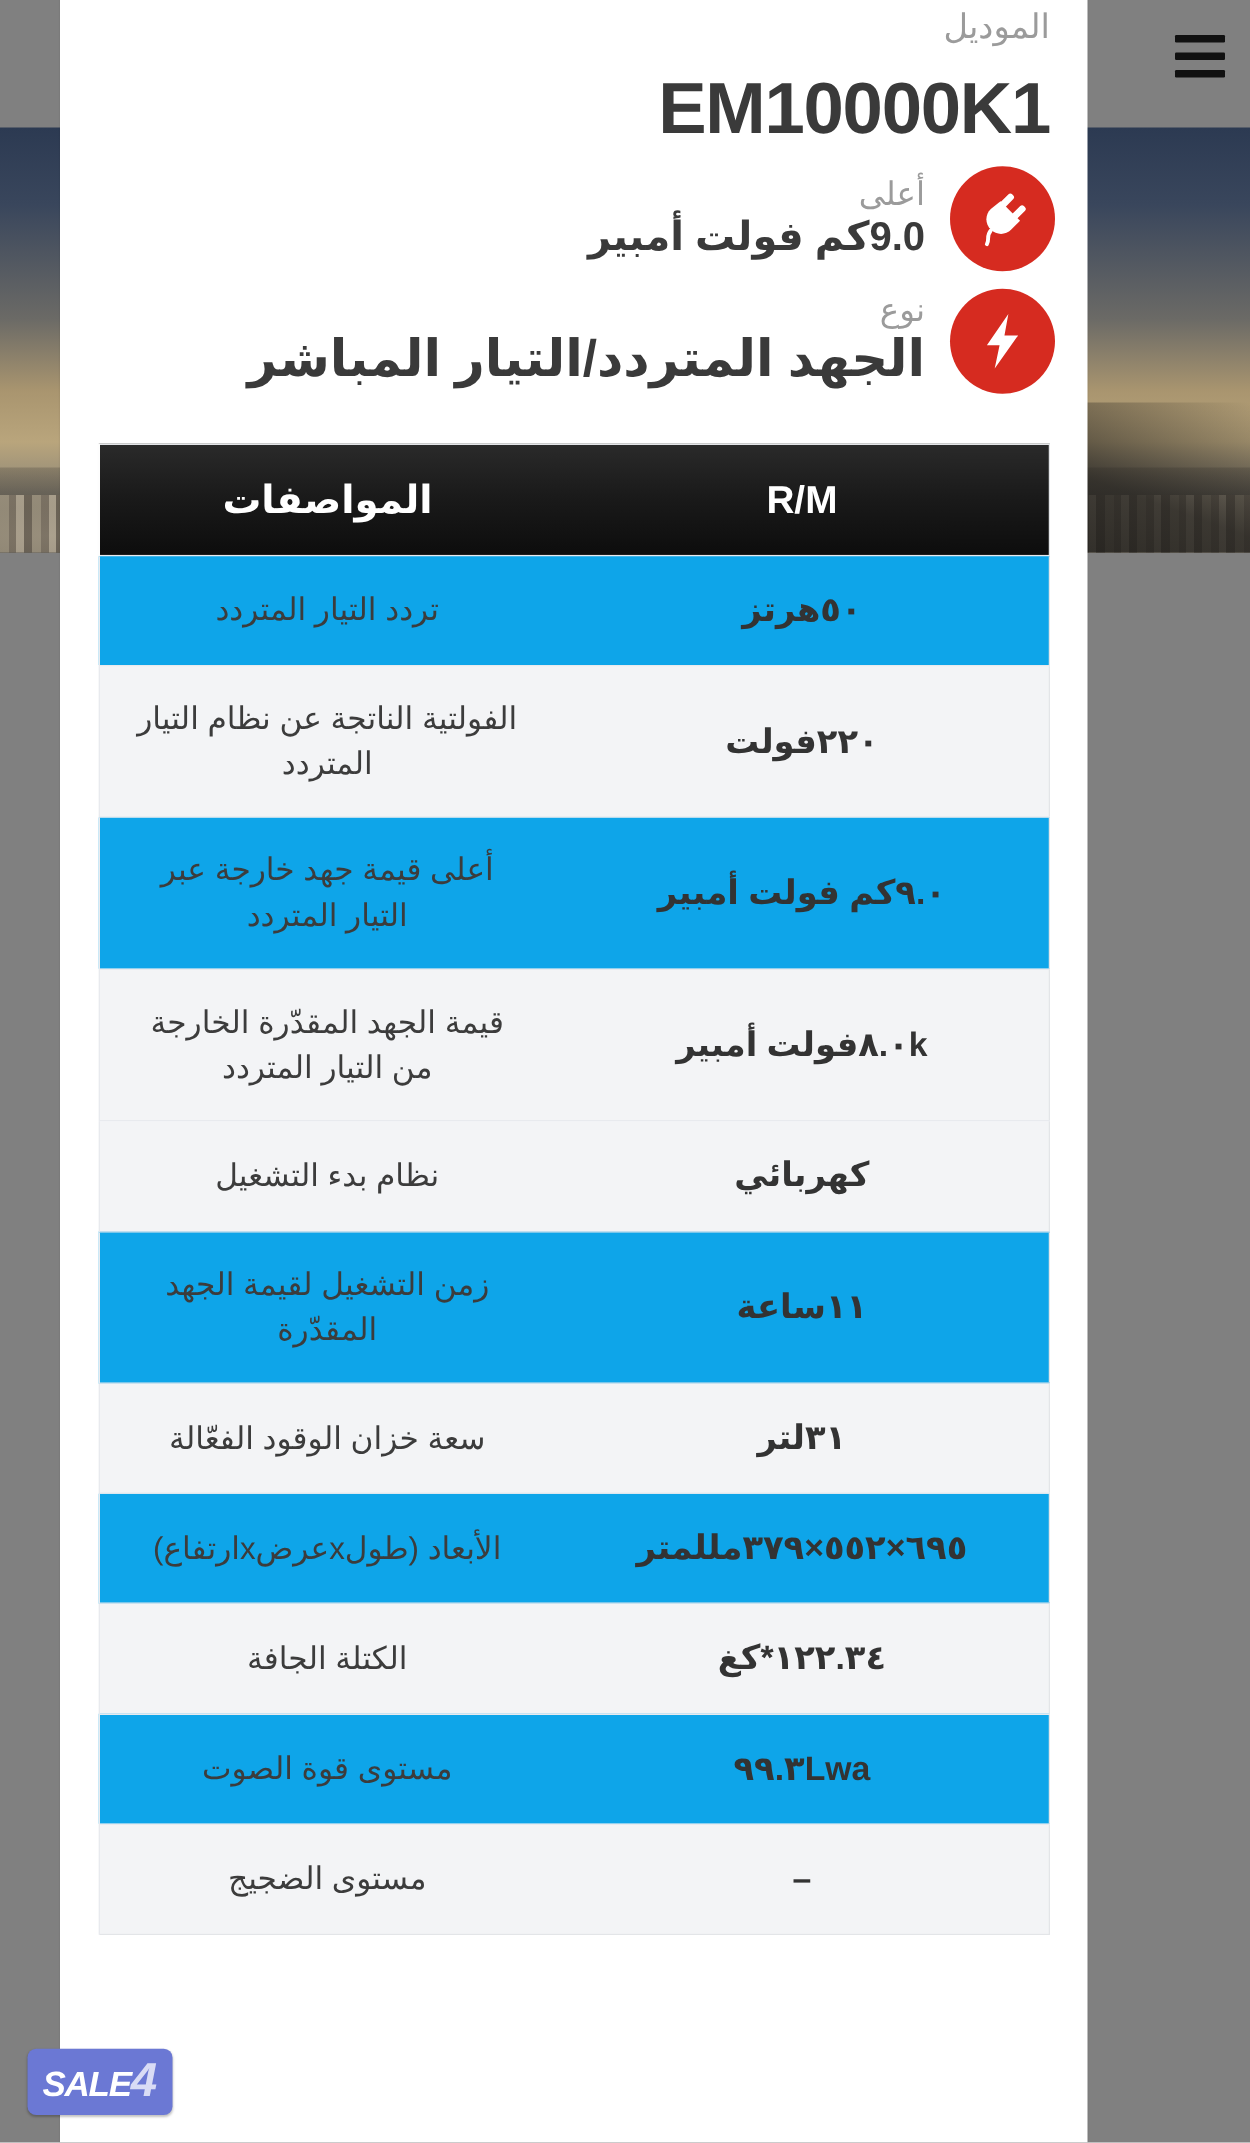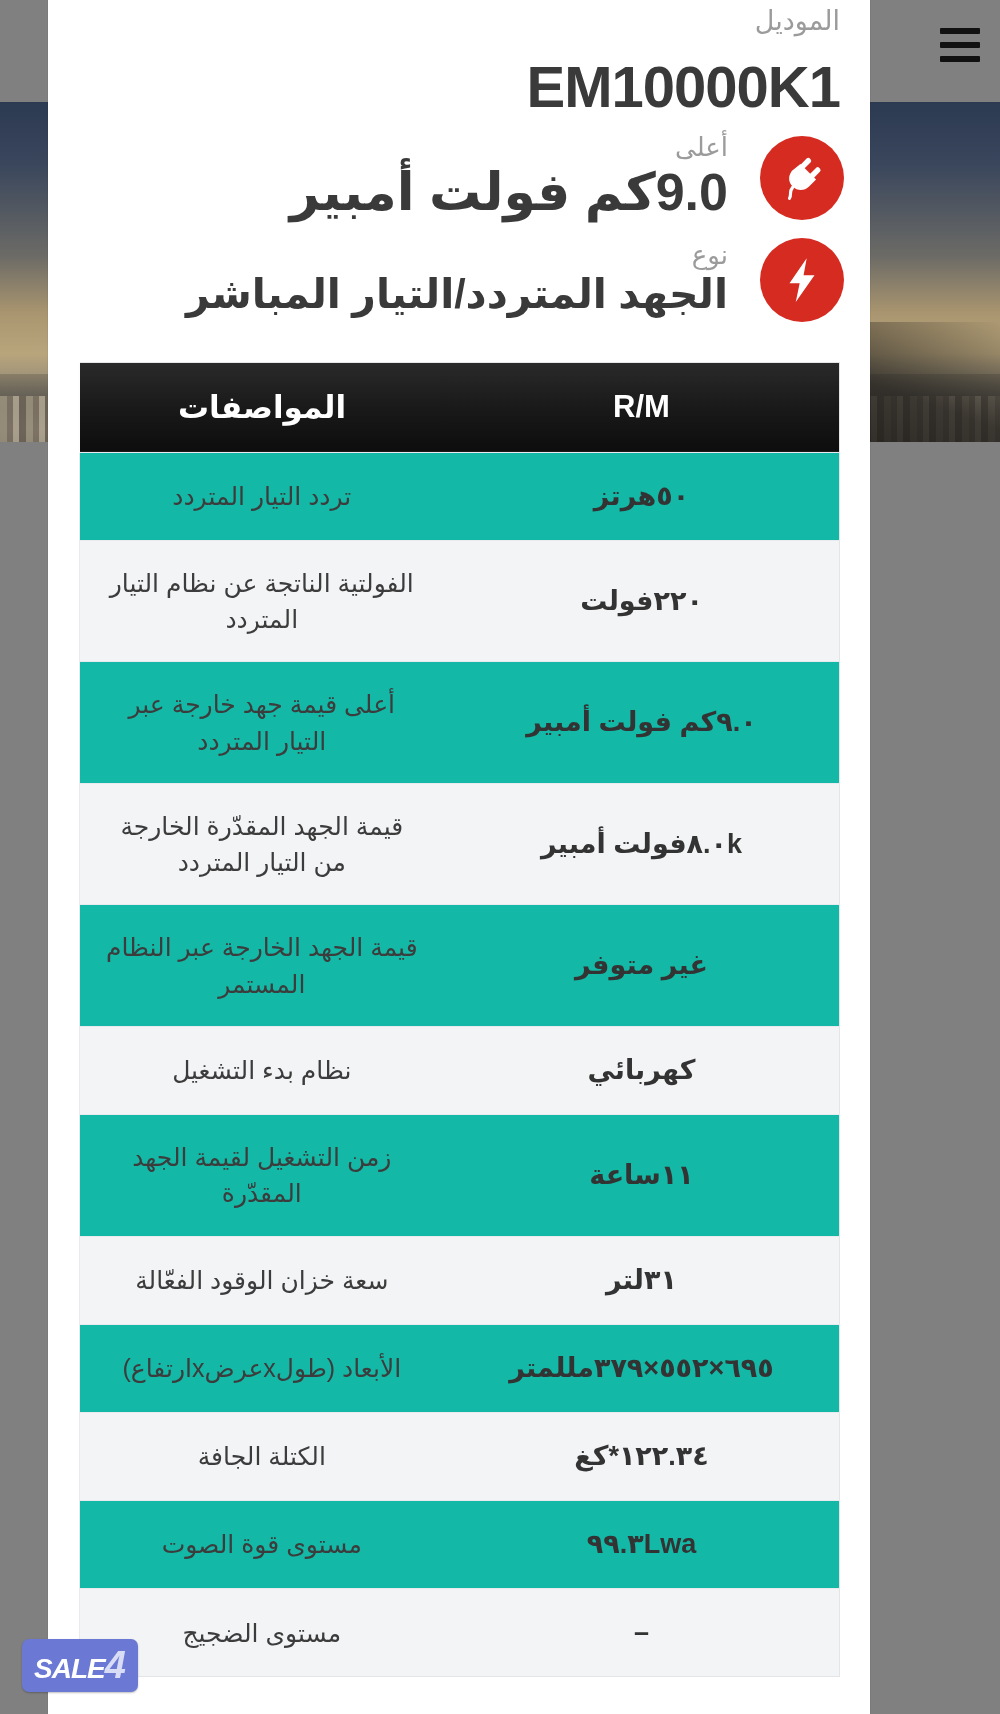--- a/index.html
+++ b/index.html
@@ -74,34 +74,34 @@
   }
   .hdr-model {
     font-size: 58px; font-weight: 700; color: #3a3a3a;
     text-align: right; line-height: 1.1; letter-spacing: -1px;
     margin-top: 18px;
   }
 
   
   .feature-row {
     display: flex; flex-direction: row; align-items: center;
-    justify-content: flex-start; gap: 32px;
+    justify-content: flex-start; gap: 20px;
     padding: 0 26px 0 30px; margin-top: 14px;
   }
   .feature-icon {
     flex: 0 0 auto; width: 84px; height: 84px; border-radius: 50%;
     background: #d62b20; display: flex; align-items: center; justify-content: center;
   }
   .feature-icon svg { width: 50px; height: 50px; display: block; }
   .feature-text { flex: 1 1 auto; text-align: right; }
   .feature-caption {
     font-size: 26px; color: #9b9b9b; line-height: 1.1; font-weight: 400;
   }
   .feature-value {
-    font-size: 52px; font-weight: 700; color: #3a3a3a;
+    font-size: 32px; font-weight: 700; color: #3a3a3a;
     line-height: 1.2; letter-spacing: -.5px;
   }
   .feature-row.tall .feature-value { font-size: 41px; }
 
   
   #spec-table-wrap { margin: 40px 30px 0 30px; }
   table#spec-table {
     width: 100%; border-collapse: collapse; table-layout: fixed;
     border: 1px solid #e3e5e8;
   }
@@ -117,21 +117,21 @@
   #spec-table thead th:first-child { border-left: none; }
 
   #spec-table tbody td {
     font-size: 25px; color: #3c3c3c; text-align: center;
     vertical-align: middle; padding: 24px 22px; line-height: 1.45;
     border-top: 1px solid #e8eaee;
     border-left: 1px solid #e8eaee;
   }
   #spec-table tbody td:first-child { border-left: none; }
   #spec-table tbody td.val { font-weight: 700; font-size: 27px; color: #333; }
-  #spec-table tbody tr.odd  td { background: #14b8a6; }
+  #spec-table tbody tr.odd  td { background: #0ea5e9; }
   #spec-table tbody tr.even td { background: #f3f4f6; }
 
   
   #logo-4sale {
     position: absolute; left: 22px; bottom: 22px; z-index: 40;
     background: #6b78d4; border-radius: 7px;
     padding: 7px 14px 8px 12px;
     display: flex; align-items: baseline;
     box-shadow: 0 1px 2px rgba(0,0,0,.25);
   }
@@ -219,24 +219,20 @@
             <td class="spec">الفولتية الناتجة عن نظام التيار المتردد</td>
           </tr>
           <tr class="odd">
             <td class="val">٩.٠كم فولت أمبير</td>
             <td class="spec">أعلى قيمة جهد خارجة عبر التيار المتردد</td>
           </tr>
           <tr class="even">
             <td class="val">٨.٠kفولت أمبير</td>
             <td class="spec">قيمة الجهد المقدّرة الخارجة من التيار المتردد</td>
           </tr>
-          <tr class="odd">
-            <td class="val">غير متوفر</td>
-            <td class="spec">قيمة الجهد الخارجة عبر النظام المستمر</td>
-          </tr>
           <tr class="even">
             <td class="val">كهربائي</td>
             <td class="spec">نظام بدء التشغيل</td>
           </tr>
           <tr class="odd">
             <td class="val">١١ساعة</td>
             <td class="spec">زمن التشغيل لقيمة الجهد المقدّرة</td>
           </tr>
           <tr class="even">
             <td class="val">٣١لتر</td>

